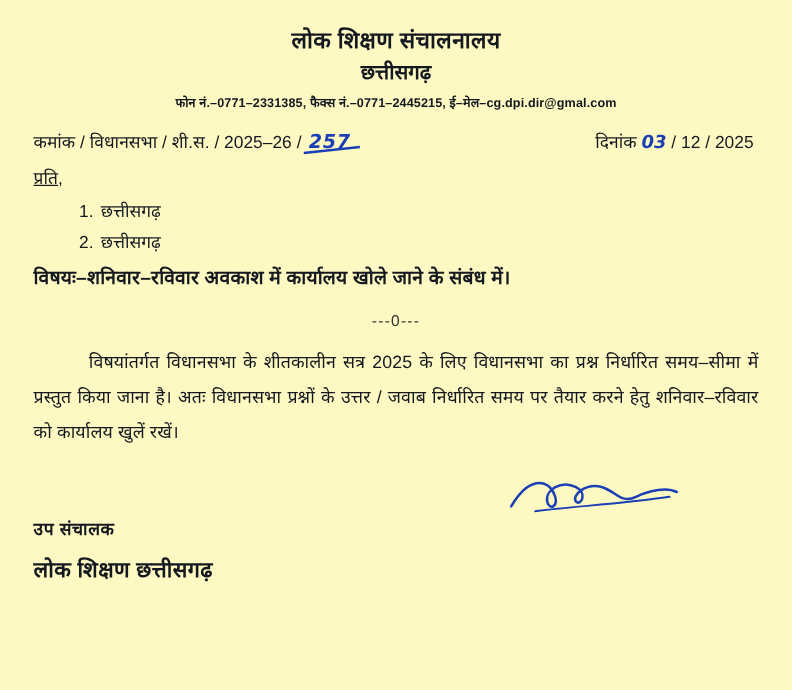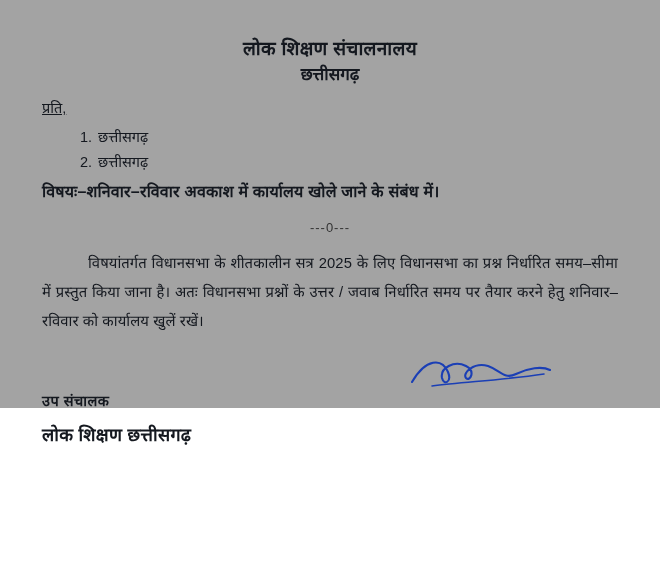--- a/index.html
+++ b/index.html
@@ -10,23 +10,23 @@
   body {
     width: 660px;
     height: 575px;
     font-family: "Liberation Sans", sans-serif;
     color: #14181f;
     overflow: hidden;
   }
   .page {
     position: relative;
     width: 660px;
-    height: 408px;
-    background: #a3a3a3;
-    padding: 14px;
+    height: 575px;
+    background: #fef9c3;
+    padding: 0;
     box-sizing: border-box;
   }
   .inner {
     padding: 22px 28px 10px 28px;
   }
 
   
   .hdr {
     text-align: center;
     line-height: 1.35;
@@ -172,22 +172,34 @@
 </style>
 </head>
 <body>
 
 <div class="page">
   <div class="inner">
 
     <div class="hdr">
       <div class="hdr-office">लोक शिक्षण संचालनालय</div>
       <div class="hdr-state">छत्तीसगढ़</div>
+      <div class="hdr-contact">फोन नं.–0771–2331385, फैक्स नं.–0771–2445215, ई–मेल–cg.dpi.dir@gmal.com</div>
     </div>
 
+    <div class="refrow">
+      <div class="ref-left">
+        <span>कमांक / विधानसभा / शी.स. / 2025–26 /</span>
+        <span class="ink ink-num">257</span>
+      </div>
+      <div class="ref-right">
+        <span>दिनांक</span>
+        <span class="ink-date">03</span>
+        <span>/ 12 / 2025</span>
+      </div>
+    </div>
 
     <div class="to">प्रति,</div>
 
     <ol class="recipients">
       <li>
         <div class="sub-line">छत्तीसगढ़</div>
       </li>
       <li>
         <div class="sub-line">छत्तीसगढ़</div>
       </li>

